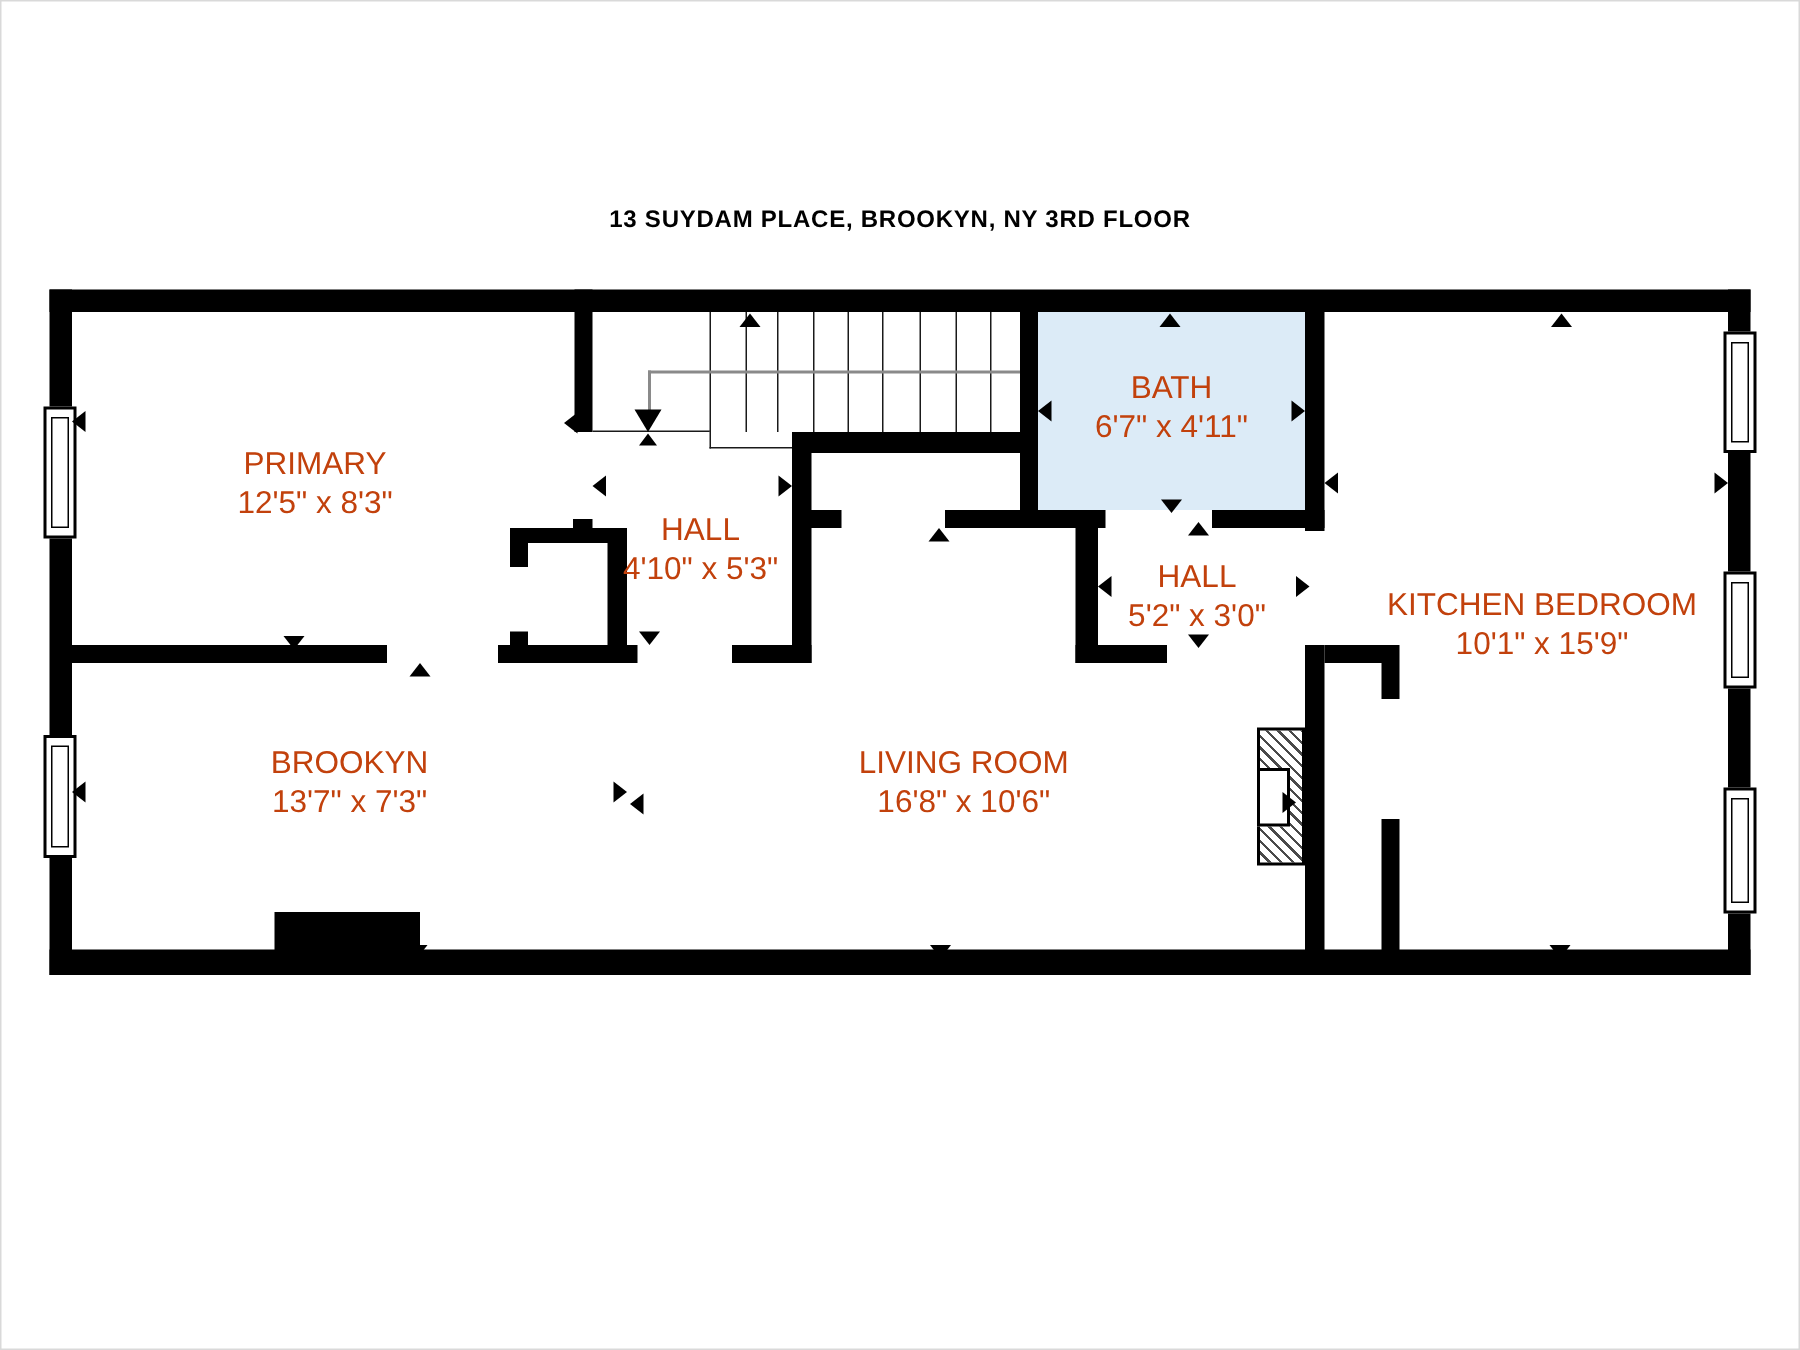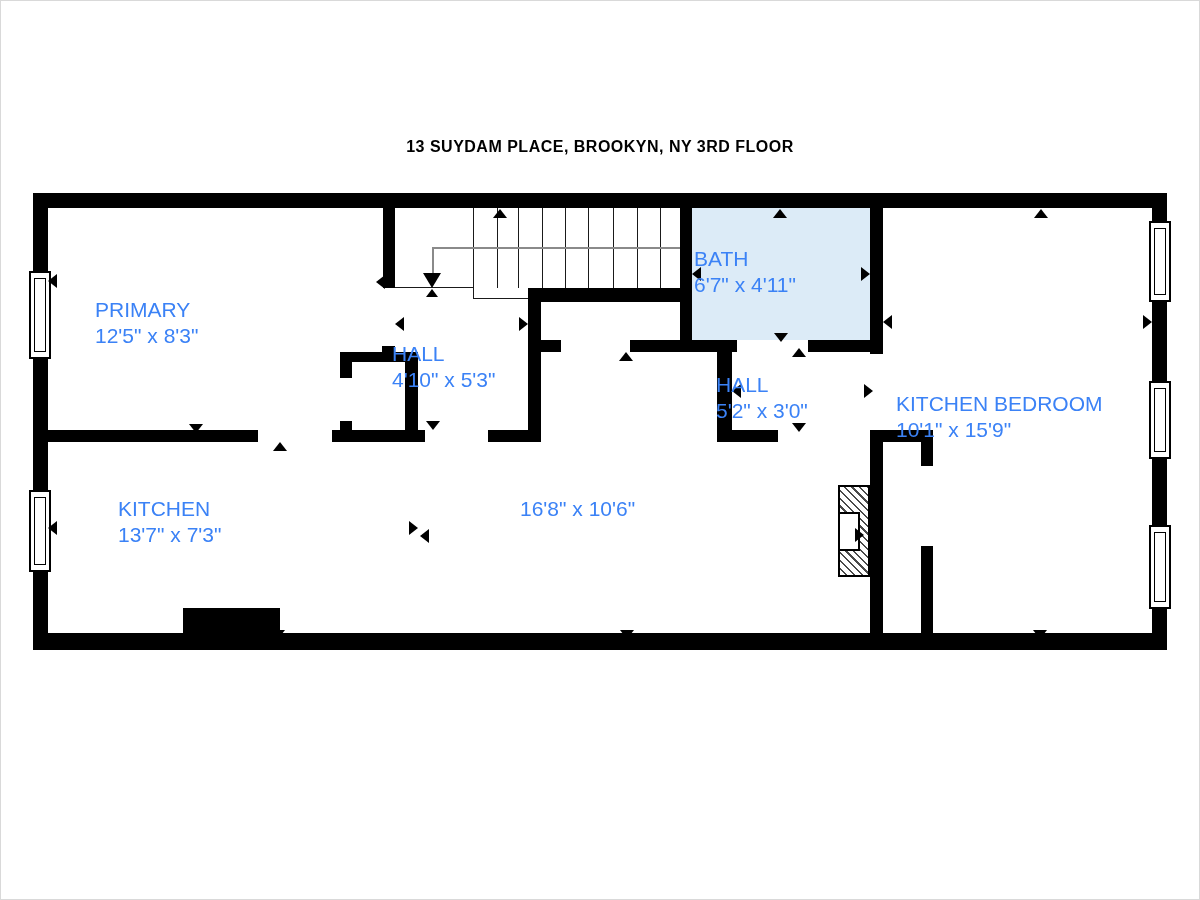--- a/index.html
+++ b/index.html
@@ -15,21 +15,21 @@
   .footer{
     position:absolute;left:0;top:861px;width:1200px;text-align:center;
     font-size:11.5px;color:#4a4a4a;
   }
   .wall{position:absolute;background:#000;}
   .fill{position:absolute;}
   .thin{position:absolute;background:#1a1a1a;}
   .gray{position:absolute;background:#8a8a8a;}
   .window{position:absolute;background:#fff;border:2px solid #000;box-sizing:border-box;}
   .pane{position:absolute;left:3px;right:3px;top:5px;bottom:5px;border:1px solid #000;}
-  .room-label{position:absolute;color:#3b82f6;}
+  .room-label{position:absolute;text-align:center;color:#c2410c;}
   .room-name{font-size:21px;line-height:26px;}
   .room-dims{font-size:21px;line-height:26px;}
   .m-up,.m-down,.m-left,.m-right{position:absolute;width:0;height:0;}
   .m-up{border-left:7px solid transparent;border-right:7px solid transparent;border-bottom:9px solid #000;}
   .m-down{border-left:7px solid transparent;border-right:7px solid transparent;border-top:9px solid #000;}
   .m-left{border-top:7px solid transparent;border-bottom:7px solid transparent;border-right:9px solid #000;}
   .m-right{border-top:7px solid transparent;border-bottom:7px solid transparent;border-left:9px solid #000;}
   .stair-arrow-down{position:absolute;left:423px;top:273px;width:0;height:0;
     border-left:9px solid transparent;border-right:9px solid transparent;border-top:15px solid #000;}
   .stair-arrow-up{position:absolute;left:426px;top:289px;width:0;height:0;
@@ -168,22 +168,23 @@
     </div>
     <div class="room-label" style="left:716px;top:372px;width:164px;">
       <div class="room-name">HALL</div>
       <div class="room-dims">5'2" x 3'0"</div>
     </div>
     <div class="room-label" style="left:896px;top:391px;width:264px;">
       <div class="room-name">KITCHEN BEDROOM</div>
       <div class="room-dims">10'1" x 15'9"</div>
     </div>
     <div class="room-label" style="left:118px;top:496px;width:230px;">
-      <div class="room-name">KITCHEN</div>
+      <div class="room-name">BROOKYN</div>
       <div class="room-dims">13'7" x 7'3"</div>
     </div>
     <div class="room-label" style="left:520px;top:496px;width:245px;">
+      <div class="room-name">LIVING ROOM</div>
       <div class="room-dims">16'8" x 10'6"</div>
     </div>
 
   </div>
 
 </div>
 
 </body></html>

